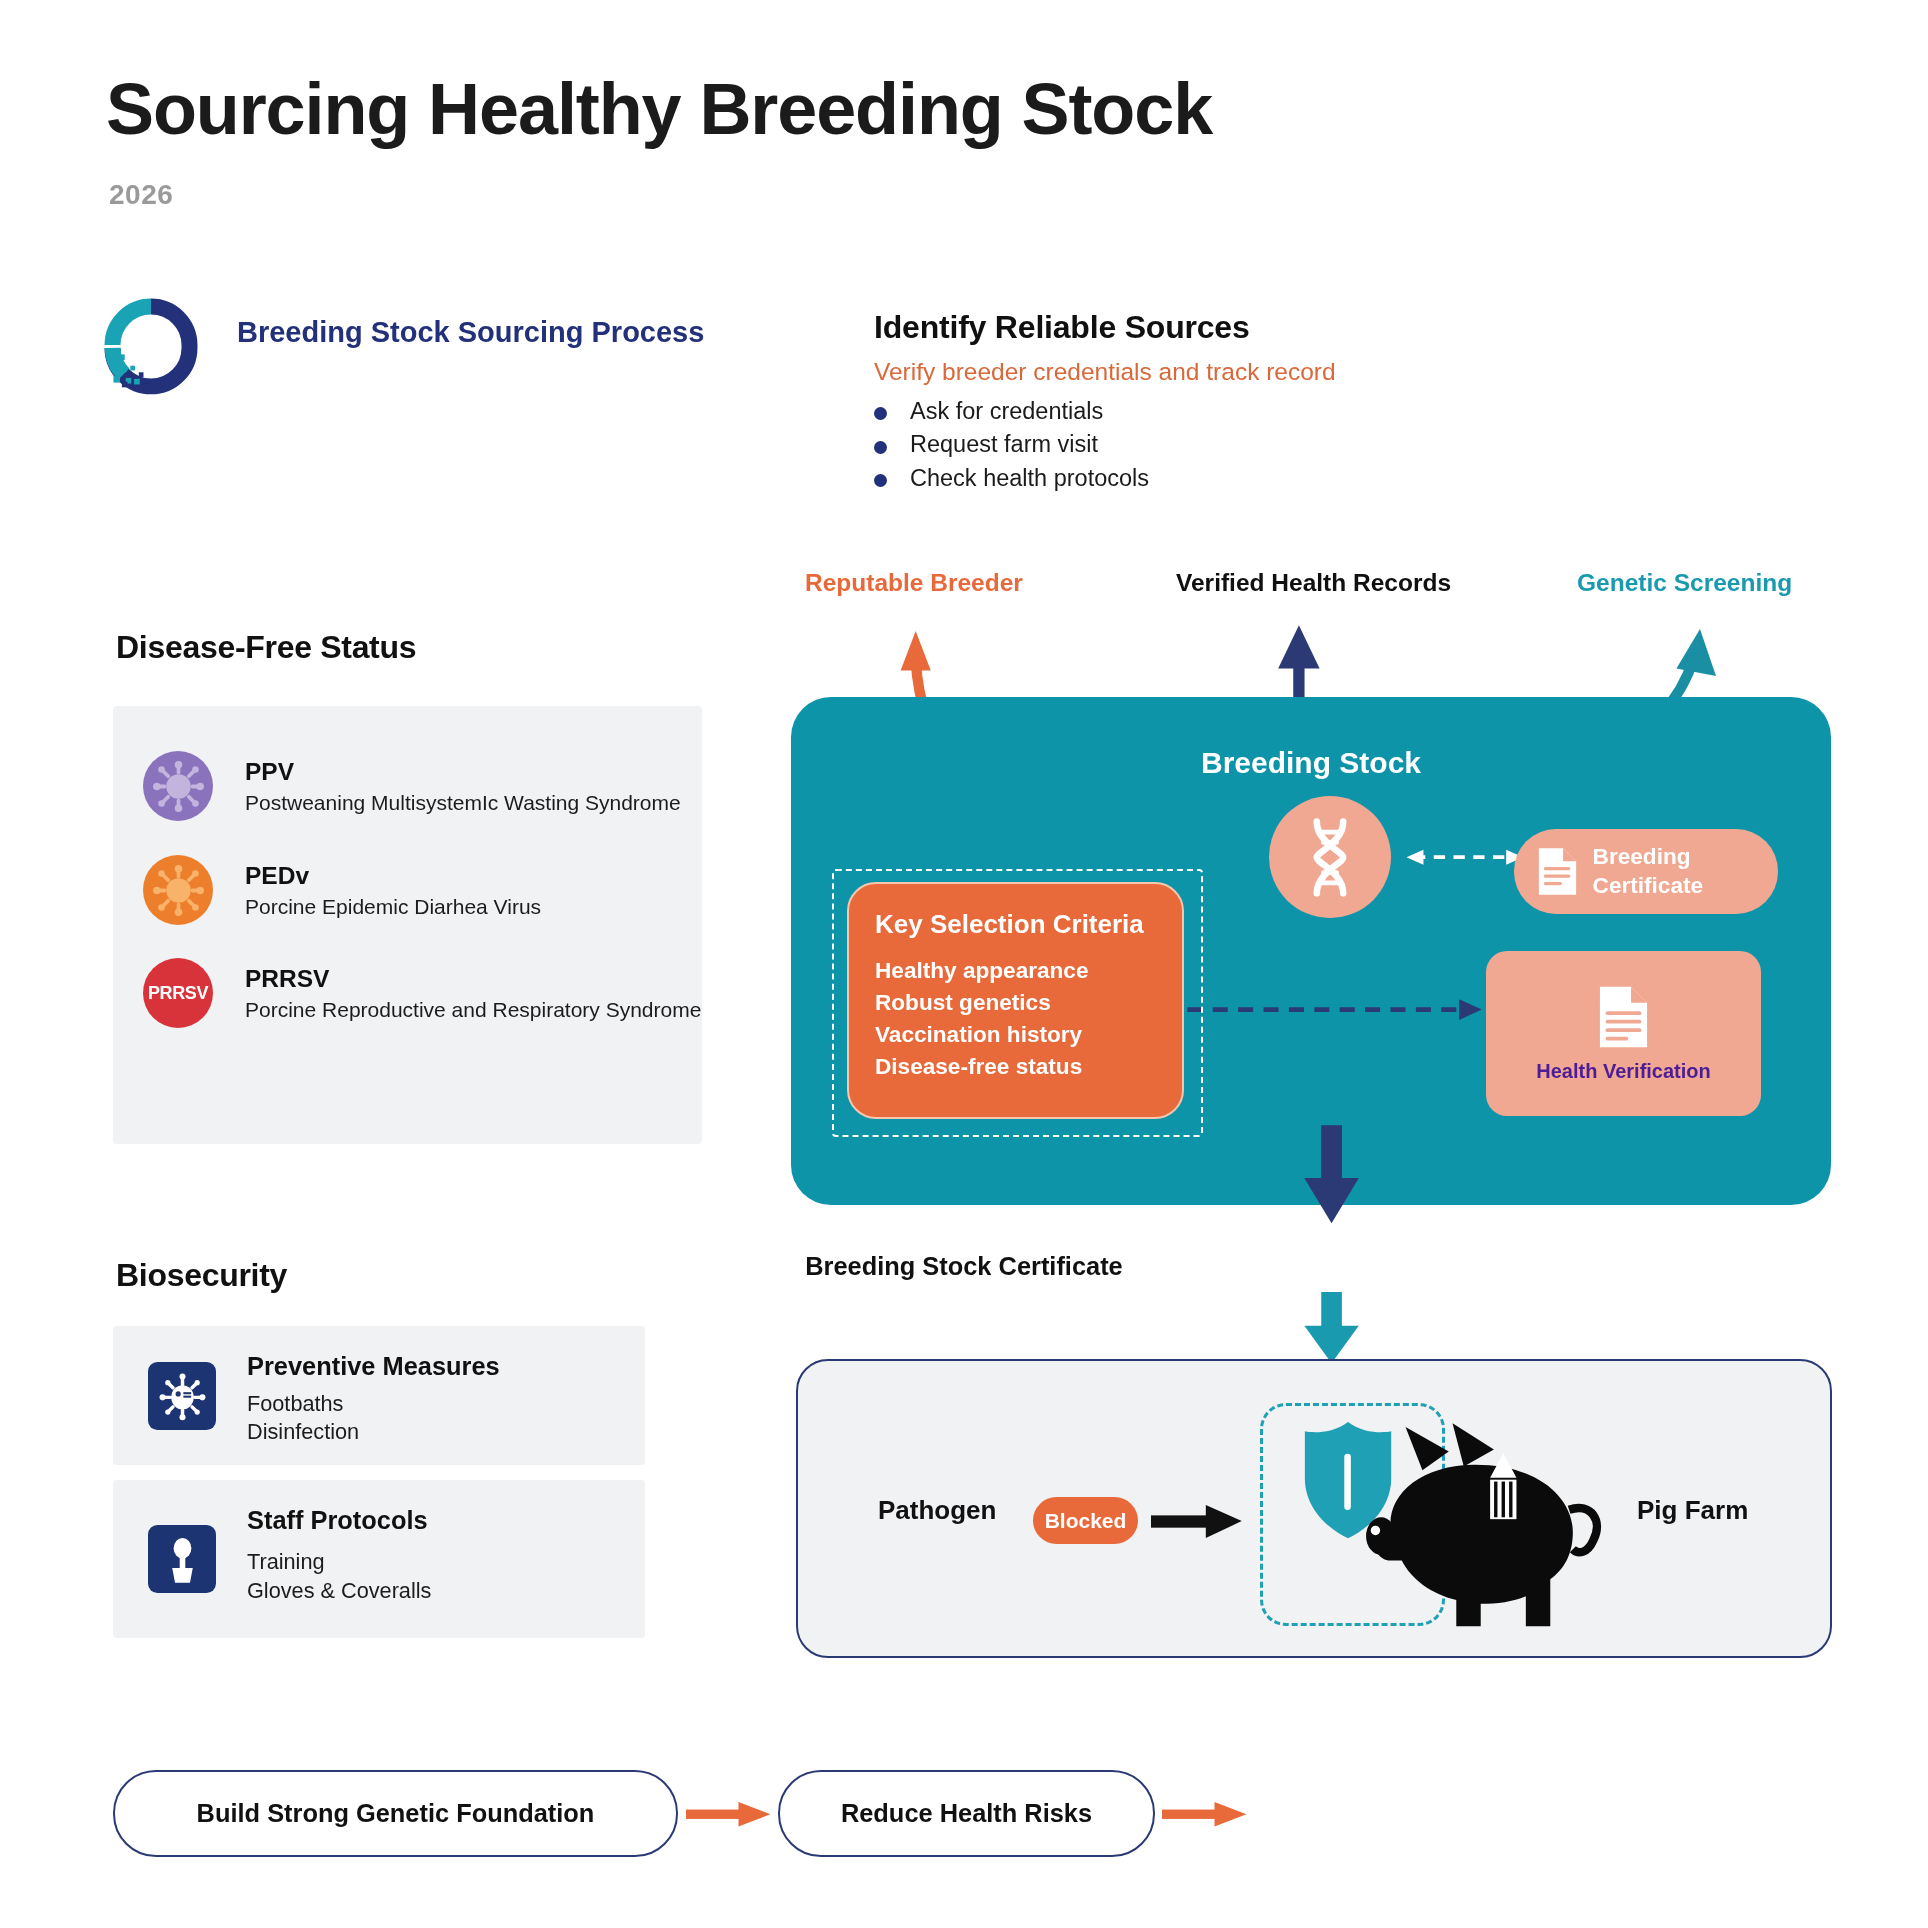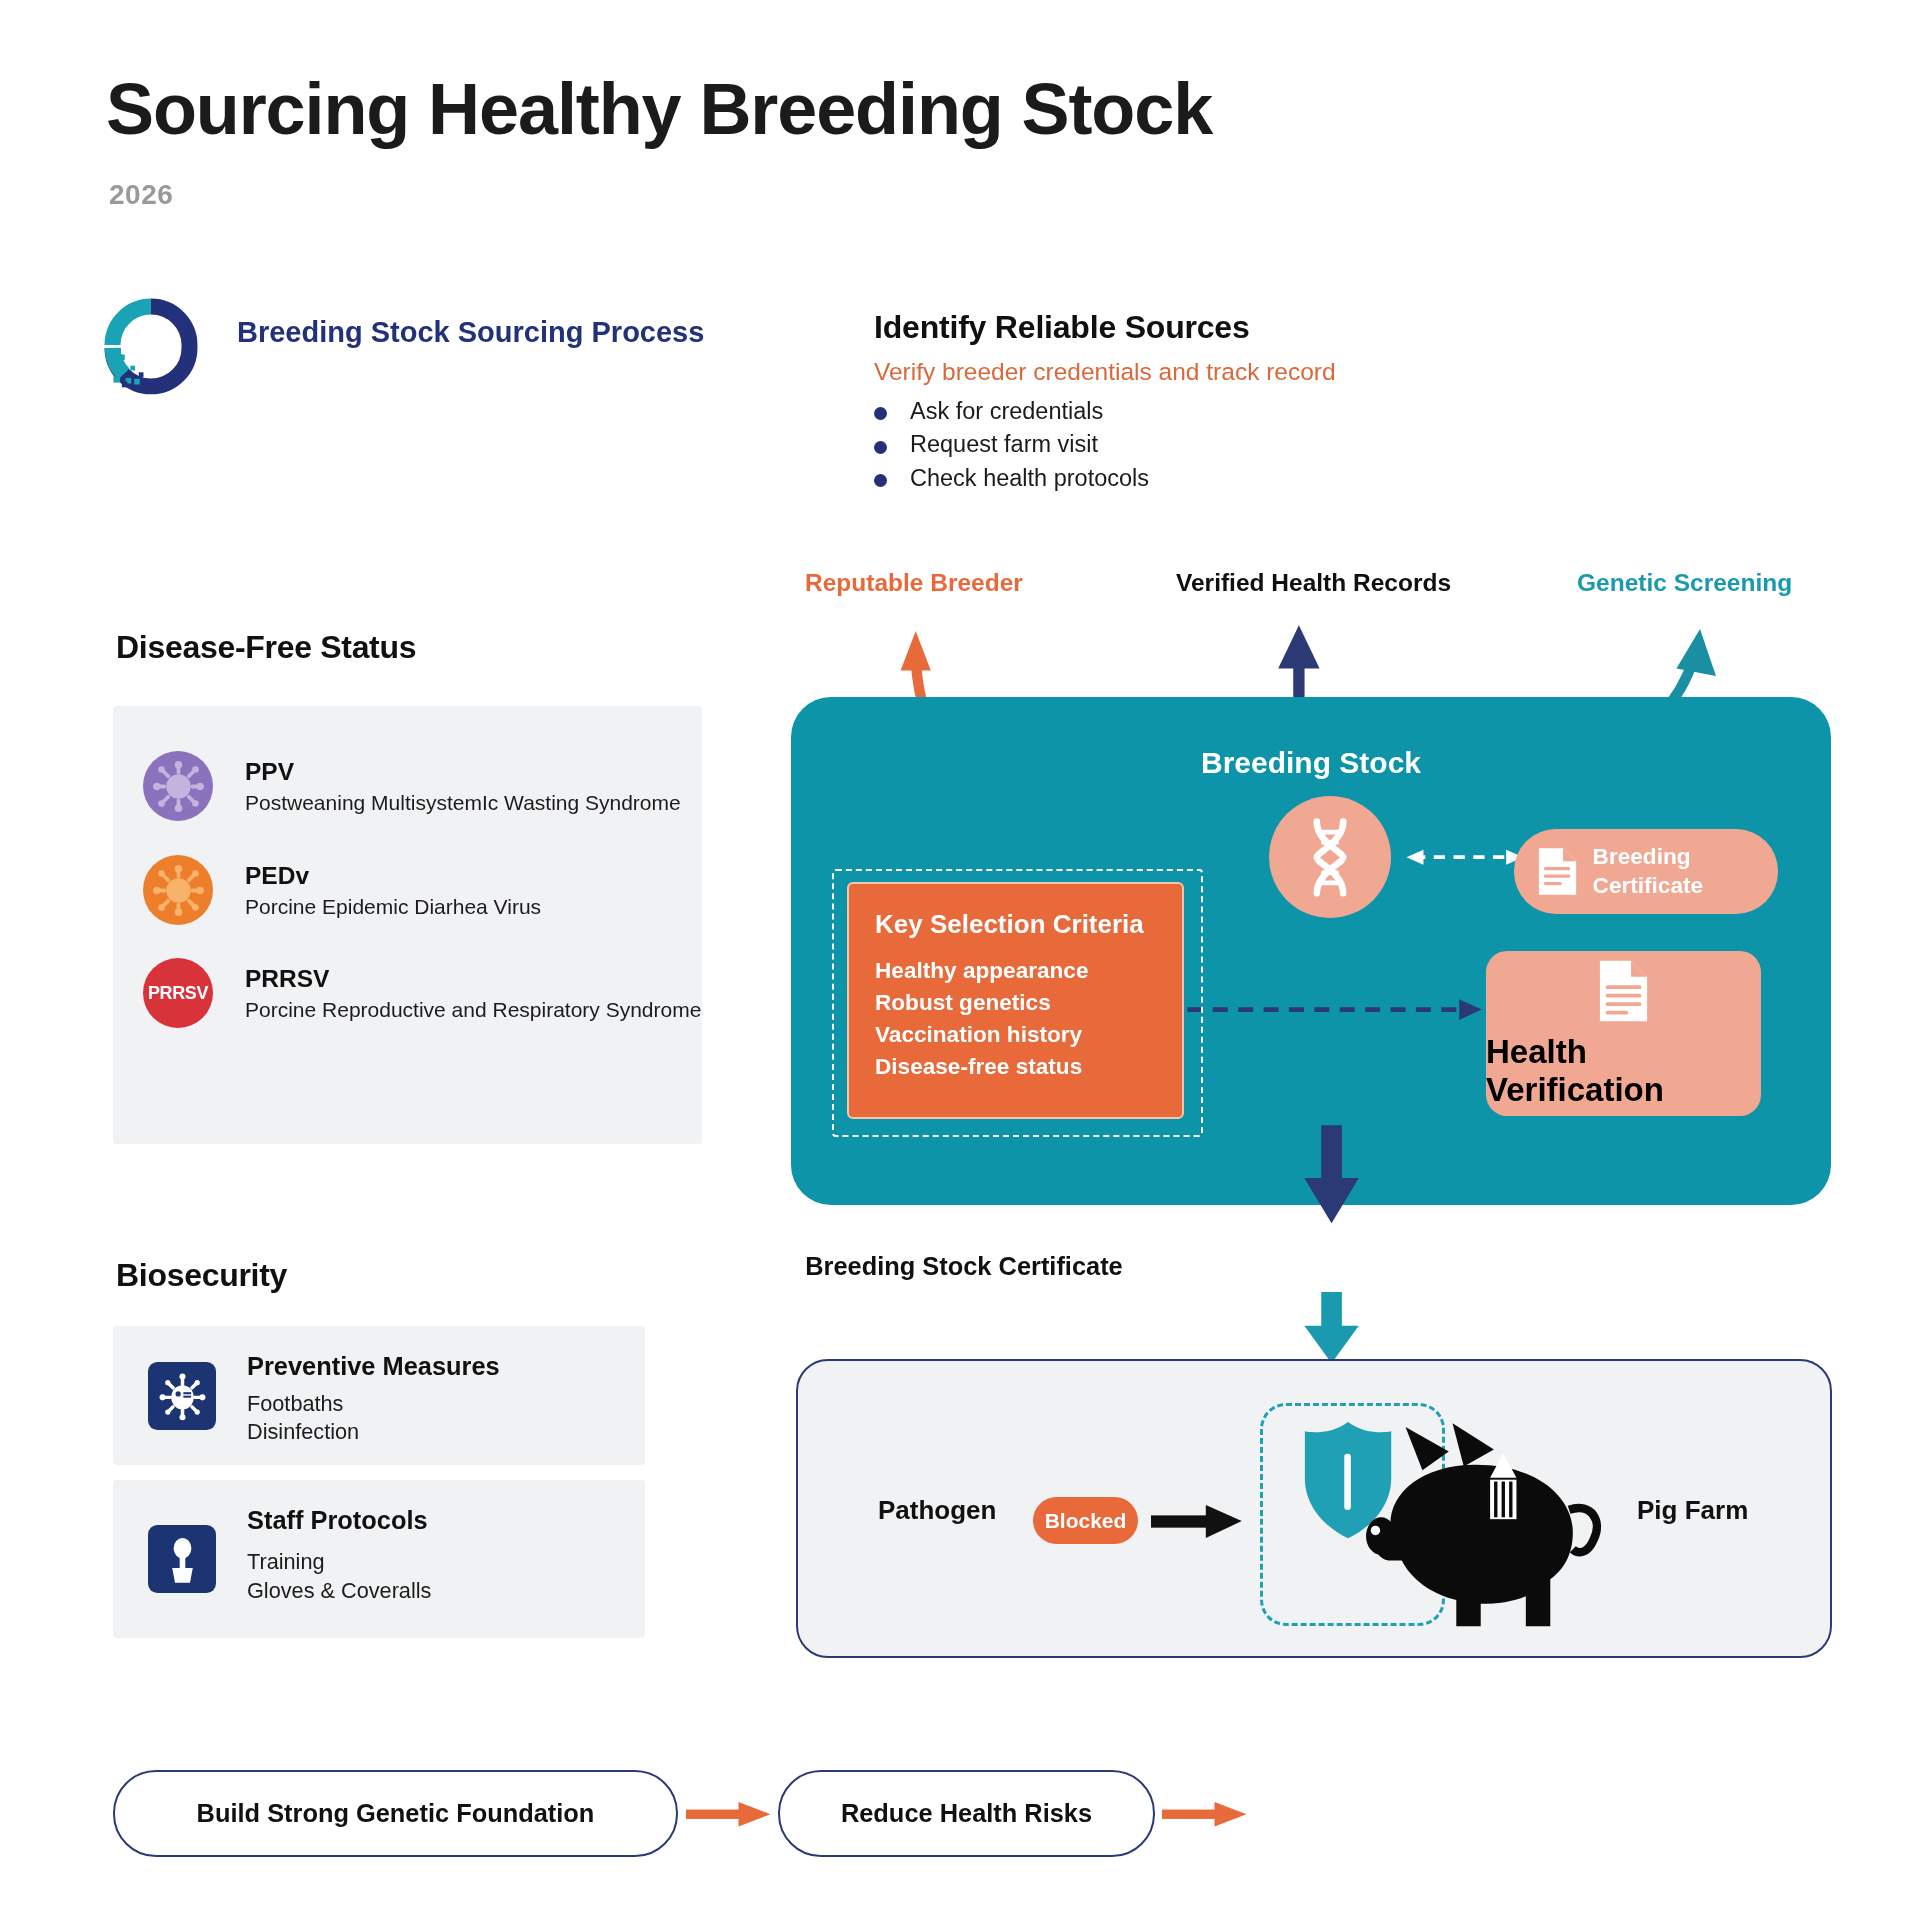--- a/index.html
+++ b/index.html
@@ -39,32 +39,32 @@
   .bio-title{position:absolute;font-size:25.4px;font-weight:700;color:#111;}
   .bio-sub{position:absolute;font-size:21.7px;color:#1c1c1c;line-height:1.3;}
 
   
   .teal{position:absolute;left:791px;top:697px;width:1040px;height:508px;background:#0d94a8;border-radius:40px;}
   .teal-title{position:absolute;left:0;top:49px;width:100%;text-align:center;font-size:30px;font-weight:700;color:#fff;}
   .arrow-lab{position:absolute;font-size:24.5px;font-weight:700;}
 
   
   .ksc-dash{position:absolute;left:832px;top:869px;width:367px;height:264px;border:2.8px dashed #ffffff;border-radius:3.8px;}
-  .ksc{position:absolute;left:847px;top:882px;width:337px;height:237px;background:#e8693a;border:2.8px solid #f7c6ad;border-radius:6px;box-sizing:border-box;padding:24.5px 0 0 26px;}
+  .ksc{position:absolute;left:847px;top:882px;width:337px;height:237px;background:#e8693a;border:2.8px solid #f7c6ad;border-radius:29px;box-sizing:border-box;padding:24.5px 0 0 26px;}
   .ksc-h{font-size:26px;font-weight:700;color:#fff;margin-bottom:15px;}
   .ksc-li{font-size:22.6px;font-weight:700;color:#fff;line-height:1.42;}
 
   
   .dna{position:absolute;left:1269px;top:796px;width:122px;height:122px;border-radius:50%;background:#f0a893;display:flex;align-items:center;justify-content:center;}
 
   
   .cert{position:absolute;left:1514px;top:829px;width:264px;height:85px;background:#f0a893;border-radius:42px;display:flex;align-items:center;padding-left:22.6px;box-sizing:border-box;}
   .cert-txt{margin-left:15px;font-size:22.6px;font-weight:700;color:#fff;line-height:1.25;}
   .hv{position:absolute;left:1486px;top:951px;width:275px;height:165px;background:#f0a893;border-radius:21px;display:flex;flex-direction:column;align-items:center;justify-content:center;}
-  .hv-txt{font-size:33px;font-weight:700;color:#000000;margin-top:9.4px;}
+  .hv-txt{font-size:20px;font-weight:700;color:#4c1d95;margin-top:9.4px;}
 
   .cert-label{position:absolute;left:0;top:1252px;width:1928px;text-align:center;font-size:25.4px;font-weight:700;color:#111;}
 
   
   .farm{position:absolute;left:796px;top:1359px;width:1036px;height:299px;background:#f1f2f4;border:2.8px solid #2b3a74;border-radius:32px;box-sizing:border-box;}
   .farm-lab{position:absolute;font-size:26px;font-weight:700;color:#111;}
   .blocked{position:absolute;left:1033px;top:1497px;width:105px;height:47px;background:#e8693a;border-radius:23.5px;display:flex;align-items:center;justify-content:center;font-size:21px;font-weight:700;color:#fff;}
   .shield-dash{position:absolute;left:1260px;top:1403px;width:179px;height:217px;border:3.8px dashed #1fa0b4;border-radius:26px;}
 
   

